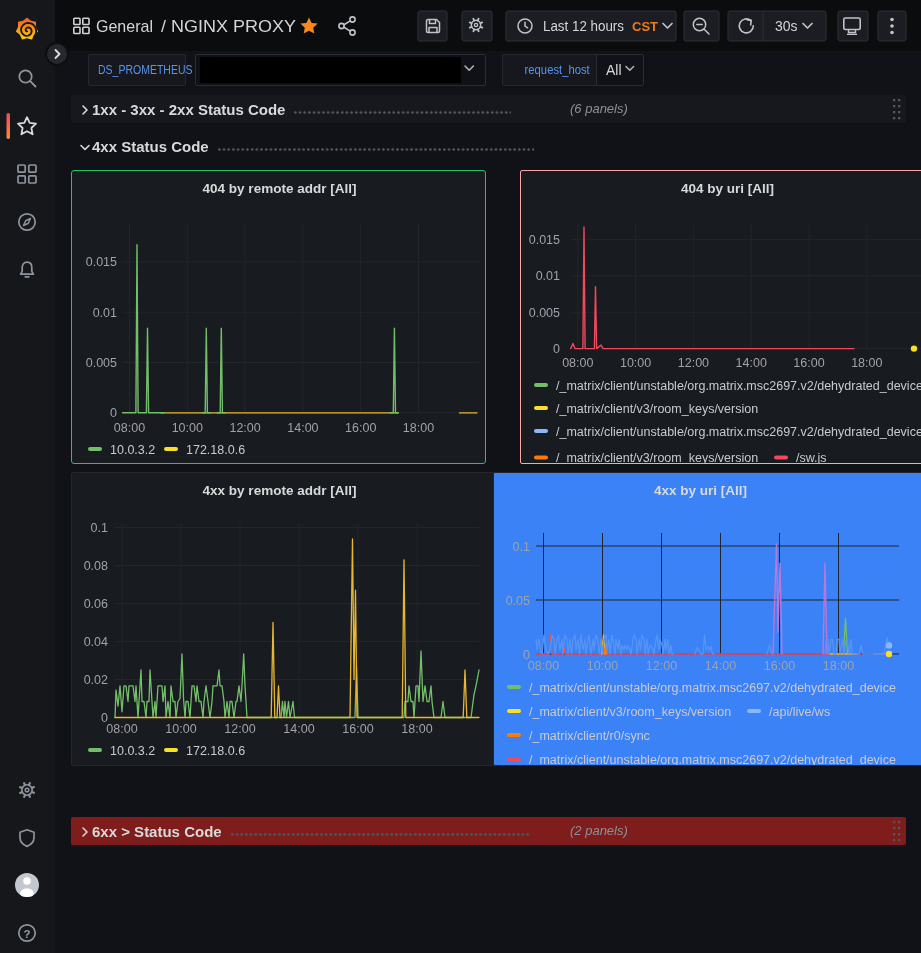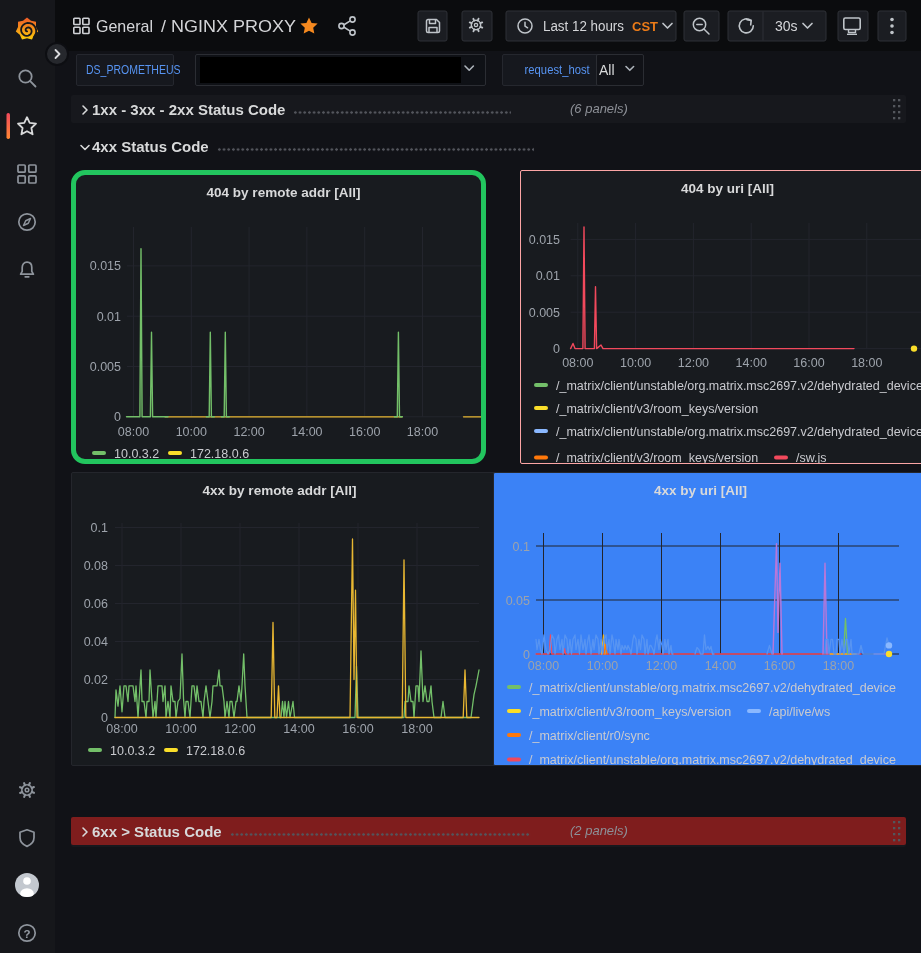--- a/index.html
+++ b/index.html
@@ -153,28 +153,28 @@
         <line x1="4" y1="17.3" x2="14" y2="17.3" stroke-width="1.4"></line>
       </g>
     </g>
     <g>
       <rect x="878" y="11" width="28" height="30" rx="2" fill="#1b1d22" stroke="#2f3137" stroke-width="1"></rect>
       <circle cx="892" cy="19.5" r="1.8" fill="#bfc4c9"></circle>
       <circle cx="892" cy="26" r="1.8" fill="#bfc4c9"></circle>
       <circle cx="892" cy="32.5" r="1.8" fill="#bfc4c9"></circle>
     </g>
   </svg>
-<div class="varlab" style="left:76px;width:98px;"><span style="display:inline-block;transform:scaleX(0.84);transform-origin:center;">DS_PROMETHEUS</span></div>
+<div class="varlab" style="left:88px;width:98px;"><span style="display:inline-block;transform:scaleX(0.84);transform-origin:center;">DS_PROMETHEUS</span></div>
 <div style="position:absolute;left:195px;top:54px;width:291px;height:32px;background:#0f1116;border:1px solid #2b2d33;border-radius:2px;box-sizing:border-box;"></div>
 <div style="position:absolute;left:200px;top:57px;width:261px;height:26px;background:#000;"></div>
 <svg style="position:absolute;left:462px;top:63px" width="16" height="12">
     <path d="M3,3 l4.2,4.2 L11.4,3" stroke="#aeb4bb" stroke-width="1.6" fill="none" stroke-linecap="round" stroke-linejoin="round"></path>
   </svg>
 <div class="varlab" style="left:502px;width:110px;"><span style="display:inline-block;transform:scaleX(0.9);transform-origin:center;">request_host</span></div>
-<div style="position:absolute;left:596px;top:54px;width:48px;height:32px;background:#111217;border:1px solid #2b2d33;border-radius:2px;box-sizing:border-box;color:#d8d9da;font-size:14px;font-weight:500;line-height:30px;padding-left:2px;">All</div>
+<div style="position:absolute;left:596px;top:54px;width:48px;height:32px;background:#111217;border:1px solid #2b2d33;border-radius:2px;box-sizing:border-box;color:#d8d9da;font-size:14px;font-weight:500;line-height:30px;padding-left:9px;">All</div>
 <svg style="position:absolute;left:624px;top:64px" width="14" height="10">
     <path d="M2,2.5 l3.8,3.8 L9.6,2.5" stroke="#aeb4bb" stroke-width="1.6" fill="none" stroke-linecap="round" stroke-linejoin="round"></path>
   </svg>
 <div style="position:absolute;left:71px;top:95px;width:835px;height:28px;background:#17181d;border-radius:2px;">
     <svg width="10" height="12" style="position:absolute;left:9px;top:9px">
       <path d="M3,2 l4,4 -4,4" stroke="#d8d9da" stroke-width="1.6" fill="none" stroke-linecap="round" stroke-linejoin="round"></path>
     </svg>
     <div style="position:absolute;left:21px;top:6px;height:17px;white-space:nowrap;"><span style="color:#d8d9da;font-weight:700;font-size:15px;">1xx - 3xx - 2xx Status Code</span><span style="display:inline-block;vertical-align:baseline;width:218px;height:11px;margin-left:8px;background-image:radial-gradient(circle, #53555c 1.1px, transparent 1.4px);background-size:4.7px 4.7px;background-position:0 100%;background-repeat:repeat-x;"></span><span style="position:absolute;left:478px;top:0;font-style:italic;color:#8d9097;font-weight:400;font-size:13px;">(6 panels)</span></div>
     <svg width="12" height="24" style="position:absolute;right:3px;top:50%;margin-top:-12px;">
       <rect x="2" y="2" width="2.3" height="2.3" fill="#53565c"></rect>
@@ -218,21 +218,21 @@
       <rect x="2" y="2" width="2.3" height="2.3" fill="#53565c"></rect>
       <rect x="2" y="8" width="2.3" height="2.3" fill="#53565c"></rect>
       <rect x="2" y="14" width="2.3" height="2.3" fill="#53565c"></rect>
       <rect x="2" y="20" width="2.3" height="2.3" fill="#53565c"></rect>
       <rect x="7" y="2" width="2.3" height="2.3" fill="#53565c"></rect>
       <rect x="7" y="8" width="2.3" height="2.3" fill="#53565c"></rect>
       <rect x="7" y="14" width="2.3" height="2.3" fill="#53565c"></rect>
       <rect x="7" y="20" width="2.3" height="2.3" fill="#53565c"></rect>
     </svg>
   </div>
-<div style="position:absolute;left:71px;top:170px;width:415px;height:294px;background:#181b1f;border:5px solid #22c55e;border-radius:14px;box-sizing:border-box;overflow:hidden;"><svg width="413" height="292">
+<div style="position:absolute;left:71px;top:170px;width:415px;height:294px;background:#181b1f;border:1px solid #22c55e;border-radius:3px;box-sizing:border-box;overflow:hidden;"><svg width="413" height="292">
       <text x="207.5" y="22" font-size="13.5" fill="#d8d9da" text-anchor="middle" font-weight="700" font-family="Liberation Sans, sans-serif">404 by remote addr [All]</text>
       <line x1="51" y1="90.9" x2="407" y2="90.9" stroke="#23252d" stroke-width="1"></line>
       <line x1="51" y1="141.2" x2="407" y2="141.2" stroke="#23252d" stroke-width="1"></line>
       <line x1="51" y1="191.5" x2="407" y2="191.5" stroke="#23252d" stroke-width="1"></line>
       <line x1="51" y1="241.8" x2="407" y2="241.8" stroke="#23252d" stroke-width="1"></line>
       <line x1="57.5" y1="52" x2="57.5" y2="241.8" stroke="#23252d" stroke-width="1"></line>
       <line x1="115.3" y1="52" x2="115.3" y2="241.8" stroke="#23252d" stroke-width="1"></line>
       <line x1="173.1" y1="52" x2="173.1" y2="241.8" stroke="#23252d" stroke-width="1"></line>
       <line x1="230.9" y1="52" x2="230.9" y2="241.8" stroke="#23252d" stroke-width="1"></line>
       <line x1="288.7" y1="52" x2="288.7" y2="241.8" stroke="#23252d" stroke-width="1"></line>

